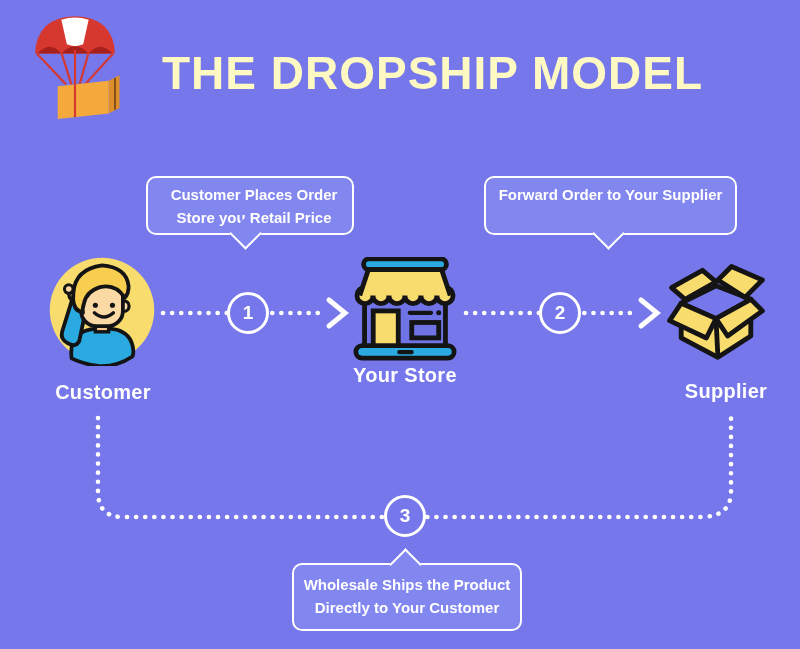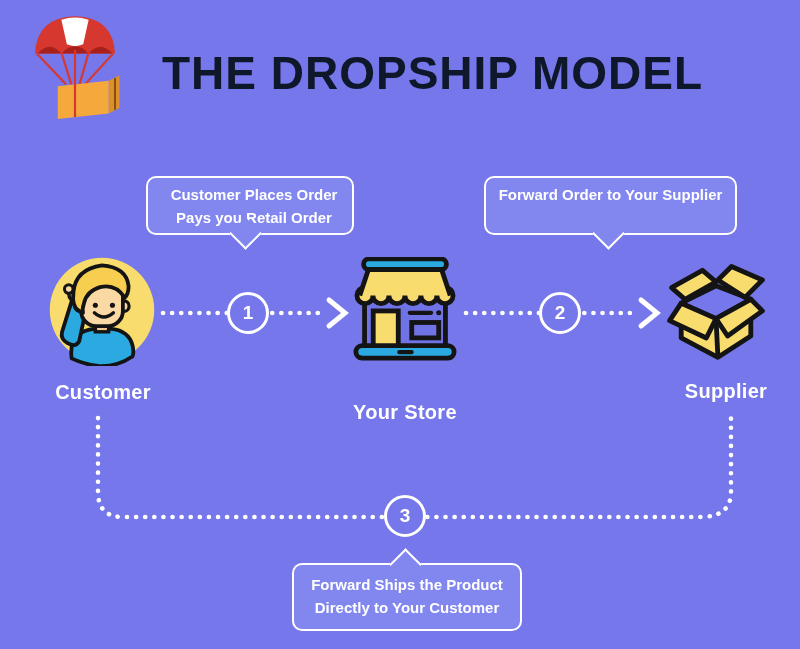--- a/index.html
+++ b/index.html
@@ -5,21 +5,21 @@
   html,body { margin:0; padding:0; }
   .canvas {
     position:relative; width:800px; height:649px;
     background:#7577EA; overflow:hidden;
     font-family:"Liberation Sans", sans-serif;
     color:#fff;
   }
   .title {
     position:absolute; left:110px; top:46px; width:645px;
     text-align:center; font-size:46px; font-weight:800;
-    letter-spacing:1px; color:#0f172a; white-space:nowrap;
+    letter-spacing:1px; color:#fef9c3; white-space:nowrap;
   }
   .logo { position:absolute; left:25px; top:6px; }
   .bubble {
     position:absolute; box-sizing:border-box;
     background:#8286EF; border:2px solid #fff; border-radius:10px;
     text-align:center; font-weight:bold; font-size:15px; line-height:1.5;
     padding:6px 4px;
   }
   .bubble .line { white-space:nowrap; }
   .tail-down {
@@ -50,21 +50,21 @@
   #circle-3 { left:384px; top:495px; }
   .node-icon { position:absolute; z-index:2; }
   #customer-icon { left:45px; top:252px; }
   #store-icon { left:352px; top:257px; }
   #supplier-icon { left:658px; top:249px; }
   .node-label {
     position:absolute; width:200px; text-align:center;
     font-size:20px; font-weight:bold; letter-spacing:0.3px; color:#ffffff;
   }
   #customer-label { left:3px;  top:381px; }
-  #store-label    { left:305px; top:401px; }
+  #store-label    { left:305px; top:364px; }
   #supplier-label { left:626px; top:380px; }
 </style>
 </head>
 <body>
 
 <div class="canvas">
 
   <svg class="connectors" width="800" height="649" viewBox="0 0 800 649">
     <g stroke="#fff" fill="none" stroke-linecap="round">
 
@@ -93,32 +93,32 @@
     <polygon points="92,82 104,76 104,112 92,118" fill="#DE8F2B"></polygon>
     <line x1="99" y1="79" x2="99" y2="114" stroke="#7A4B12" stroke-width="2"></line>
     <polygon points="36,88 92,82 92,118 36,124" fill="#F5A93D"></polygon>
     <line x1="55" y1="48" x2="55" y2="122" stroke="#D6382F" stroke-width="2.4"></line>
   </svg>
 
   <div class="title">THE DROPSHIP MODEL</div>
 
   <div class="bubble" id="bubble-1">
     <div class="line">Customer Places Order</div>
-    <div class="line">Pays you Retail Order</div>
+    <div class="line">Store you Retail Price</div>
     <div class="tail-down"></div>
   </div>
 
   <div class="bubble" id="bubble-2">
     <div class="line">Forward Order to Your Supplier</div>
     <div class="tail-down"></div>
   </div>
 
   <div class="bubble" id="bubble-3">
     <div class="tail-up"></div>
-    <div class="line">Forward Ships the Product</div>
+    <div class="line">Wholesale Ships the Product</div>
     <div class="line">Directly to Your Customer</div>
   </div>
 
   <div class="step-circle" id="circle-1">
     <span>1</span>
   </div>
   <div class="step-circle" id="circle-2">
     <span>2</span>
   </div>
   <div class="step-circle" id="circle-3">

